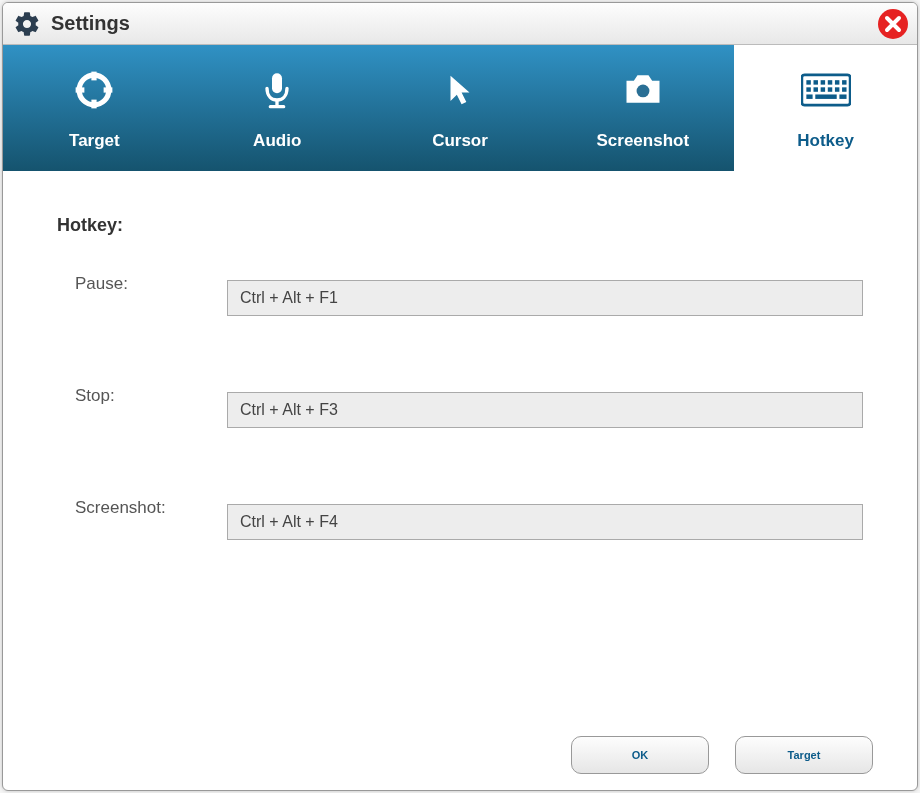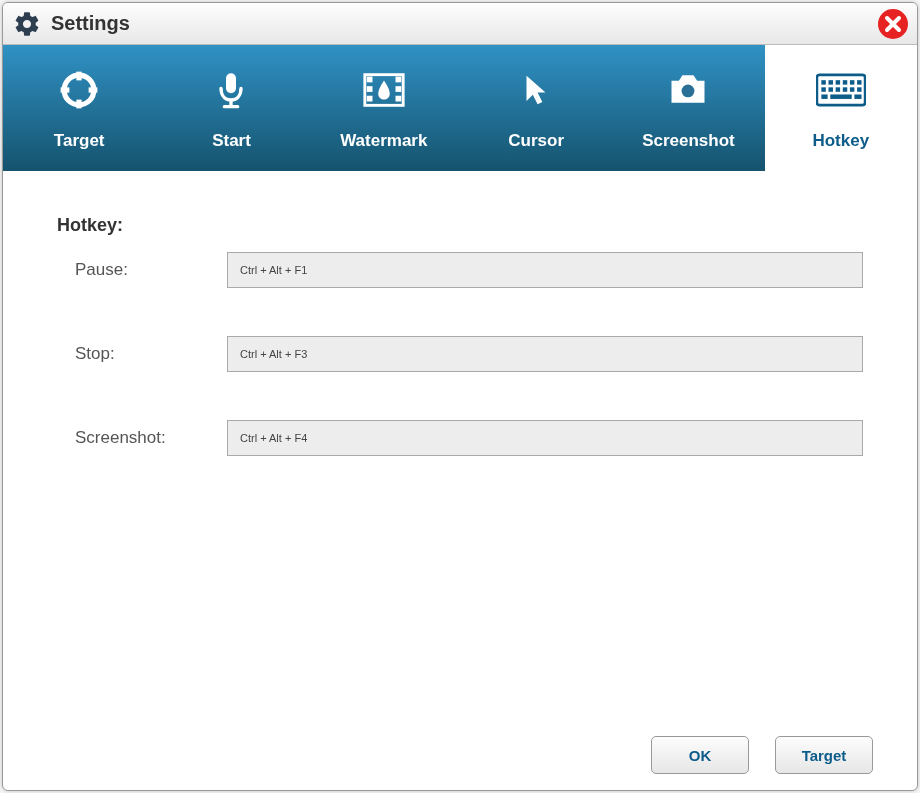--- a/index.html
+++ b/index.html
@@ -10,23 +10,23 @@
     .title-text { font-size: 20px; font-weight: bold; color: #333; }
     .close-btn { position: absolute; right: 8px; top: 5px; width: 32px; height: 32px; cursor: pointer; }
     .tabbar { display: flex; height: 126px; background: linear-gradient(to bottom, #3091c4, #15536e); }
     .tab { flex: 1; display: flex; flex-direction: column; justify-content: center; align-items: center; color: #fff; cursor: pointer; font-size: 17px; font-weight: bold; gap: 16px; }
     .tab.active { background: #fff; color: #0d5c8a; }
     .tab-icon { width: 50px; height: 50px; display: flex; justify-content: center; align-items: center; }
     .content { flex: 1; padding: 44px 54px 20px; }
     .section-label { font-size: 18px; font-weight: bold; color: #333; margin-bottom: 16px; }
     .row { display: flex; align-items: center; margin-bottom: 48px; }
     .row-label { width: 170px; font-size: 17px; color: #555; padding-left: 18px; }
-    .row-input { flex: 1; height: 36px; border: 1px solid #aaa; background: #ededed; padding: 0 12px; font-size: 11px; color: #444; }
+    .row-input { flex: 1; height: 36px; border: 1px solid #aaa; background: #ededed; padding: 0 12px; font-size: 16px; color: #444; margin-top: 28px; }
     .footer { height: 70px; display: flex; justify-content: flex-end; align-items: center; padding-right: 44px; gap: 26px; }
-    .btn { width: 98px; height: 38px; border: 1px solid #999; border-radius: 5px; background: linear-gradient(to bottom, #fdfdfd, #e6e6e6); color: #0d5c8a; font-weight: bold; font-size: 15px; cursor: pointer; }
+    .btn { width: 138px; height: 38px; border: 1px solid #999; border-radius: 10px; background: linear-gradient(to bottom, #fdfdfd, #e6e6e6); color: #0d5c8a; font-weight: bold; font-size: 11px; cursor: pointer; }
   </style>
 </head>
 <body>
 
 <div class="window">
   <div class="titlebar">
     <span class="gear-icon">
       <svg viewBox="0 0 24 24" width="28" height="28">
           <path fill="#2c3e50" d="M19.43 12.98c.04-.32.07-.64.07-.98s-.03-.66-.07-.98l2.11-1.65c.19-.15.24-.42.12-.64l-2-3.46c-.12-.22-.39-.3-.61-.22l-2.49 1c-.52-.4-1.08-.73-1.69-.98l-.38-2.65C14.46 2.18 14.25 2 14 2h-4c-.25 0-.46.18-.49.42l-.38 2.65c-.61.25-1.17.59-1.69.98l-2.49-1c-.23-.09-.49 0-.61.22l-2 3.46c-.13.22-.07.49.12.64l2.11 1.65c-.04.32-.07.65-.07.98s.03.66.07.98l-2.11 1.65c-.19.15-.24.42-.12.64l2 3.46c.12.22.39.3.61.22l2.49-1c.52.4 1.08.73 1.69.98l.38 2.65c.03.24.24.42.49.42h4c.25 0 .46-.18.49-.42l.38-2.65c.61-.25 1.17-.59 1.69-.98l2.49 1c.23.09.49 0 .61-.22l2-3.46c.12-.22.07-.49-.12-.64l-2.11-1.65zM12 15.5c-1.93 0-3.5-1.57-3.5-3.5s1.57-3.5 3.5-3.5 3.5 1.57 3.5 3.5-1.57 3.5-3.5 3.5z"></path>
         </svg>
@@ -55,36 +55,21 @@
     </div>
     <div class="tab">
       <span class="tab-icon">
         <svg viewBox="0 0 48 48" width="40" height="40">
             <rect x="18" y="4" width="12" height="24" rx="6" fill="#fff"></rect>
             <path d="M12 22 C12 32 18 36 24 36 C30 36 36 32 36 22" fill="none" stroke="#fff" stroke-width="4" stroke-linecap="round"></path>
             <rect x="22" y="36" width="4" height="6" fill="#fff"></rect>
             <rect x="14" y="42" width="20" height="4" rx="2" fill="#fff"></rect>
           </svg>
       </span>
-      <span>Start</span>
-    </div>
-    <div class="tab">
-      <span class="tab-icon">
-        <svg viewBox="0 0 48 48" width="46" height="46">
-            <rect x="4" y="8" width="40" height="32" fill="none" stroke="#fff" stroke-width="3"></rect>
-            <rect x="6" y="10" width="6" height="6" fill="#fff"></rect>
-            <rect x="6" y="20" width="6" height="6" fill="#fff"></rect>
-            <rect x="6" y="30" width="6" height="6" fill="#fff"></rect>
-            <rect x="36" y="10" width="6" height="6" fill="#fff"></rect>
-            <rect x="36" y="20" width="6" height="6" fill="#fff"></rect>
-            <rect x="36" y="30" width="6" height="6" fill="#fff"></rect>
-            <path d="M24 14 C20 20 18 24 18 28 C18 32 21 34 24 34 C27 34 30 32 30 28 C30 24 28 20 24 14 Z" fill="#fff"></path>
-          </svg>
-      </span>
-      <span>Watermark</span>
+      <span>Audio</span>
     </div>
     <div class="tab">
       <span class="tab-icon">
         <svg viewBox="0 0 48 48" width="38" height="38">
             <path d="M12 6 L12 38 L20 30 L26 42 L32 39 L26 27 L36 27 Z" fill="#fff"></path>
           </svg>
       </span>
       <span>Cursor</span>
     </div>
     <div class="tab">

